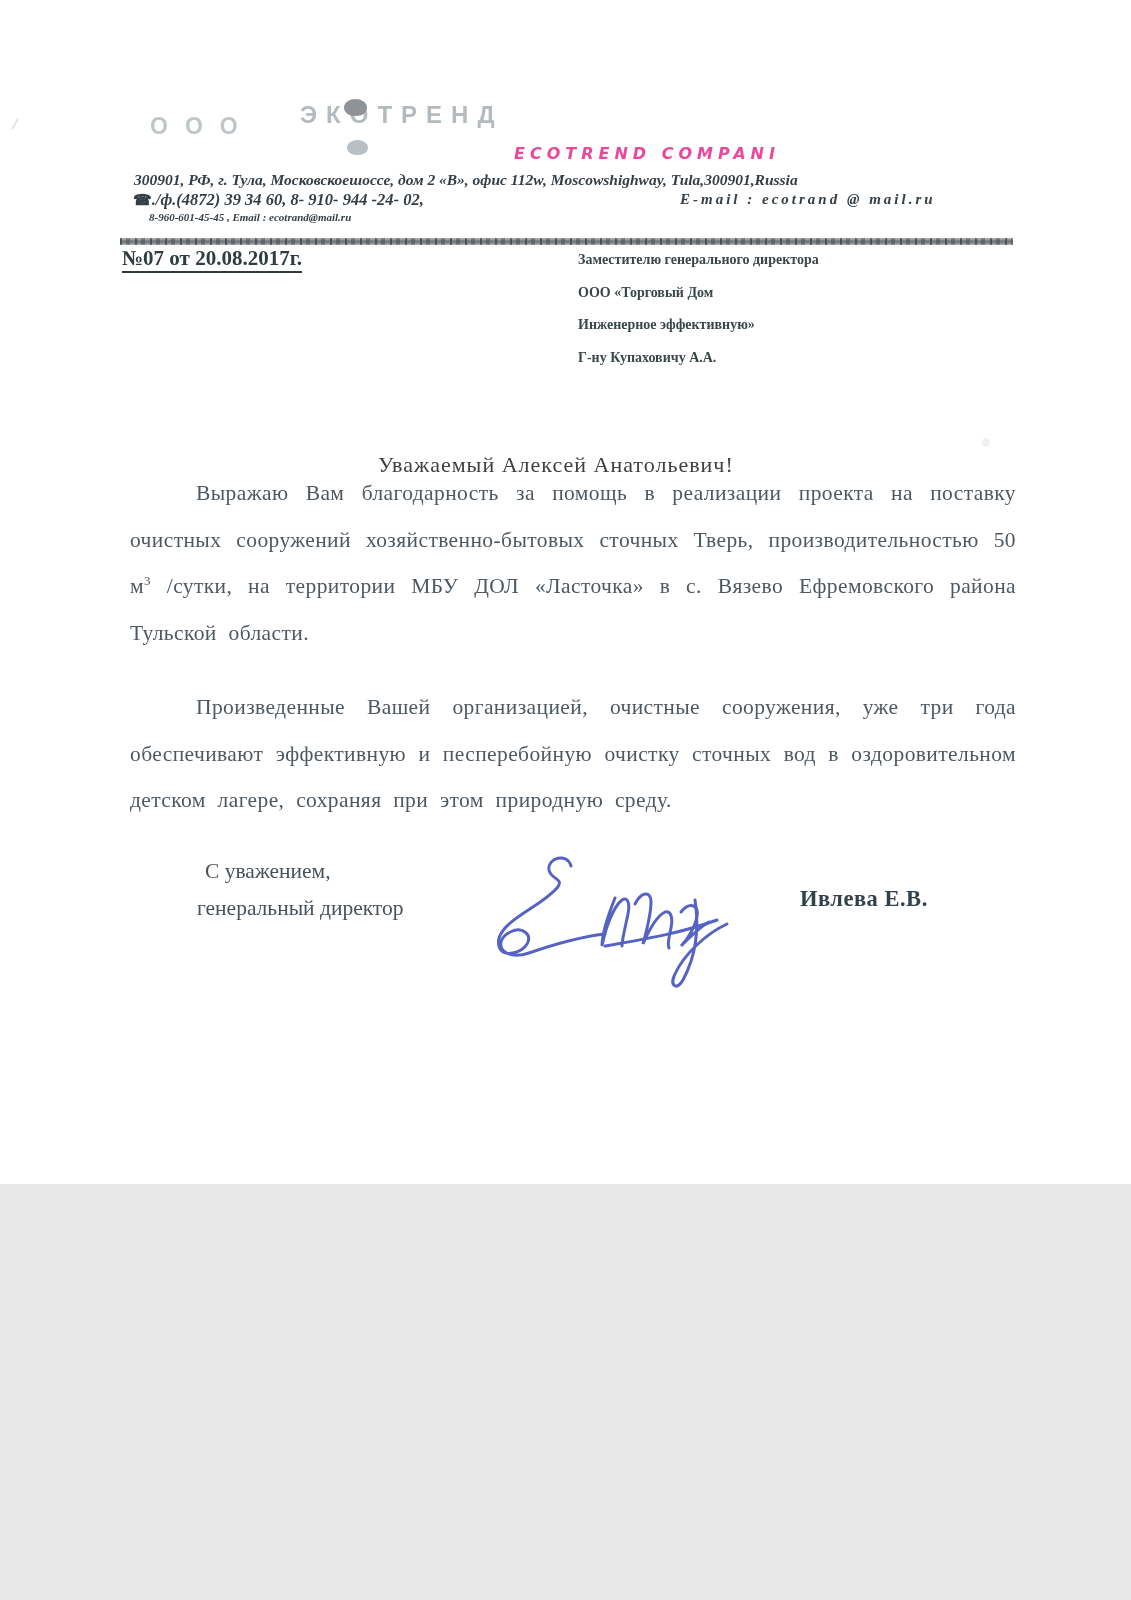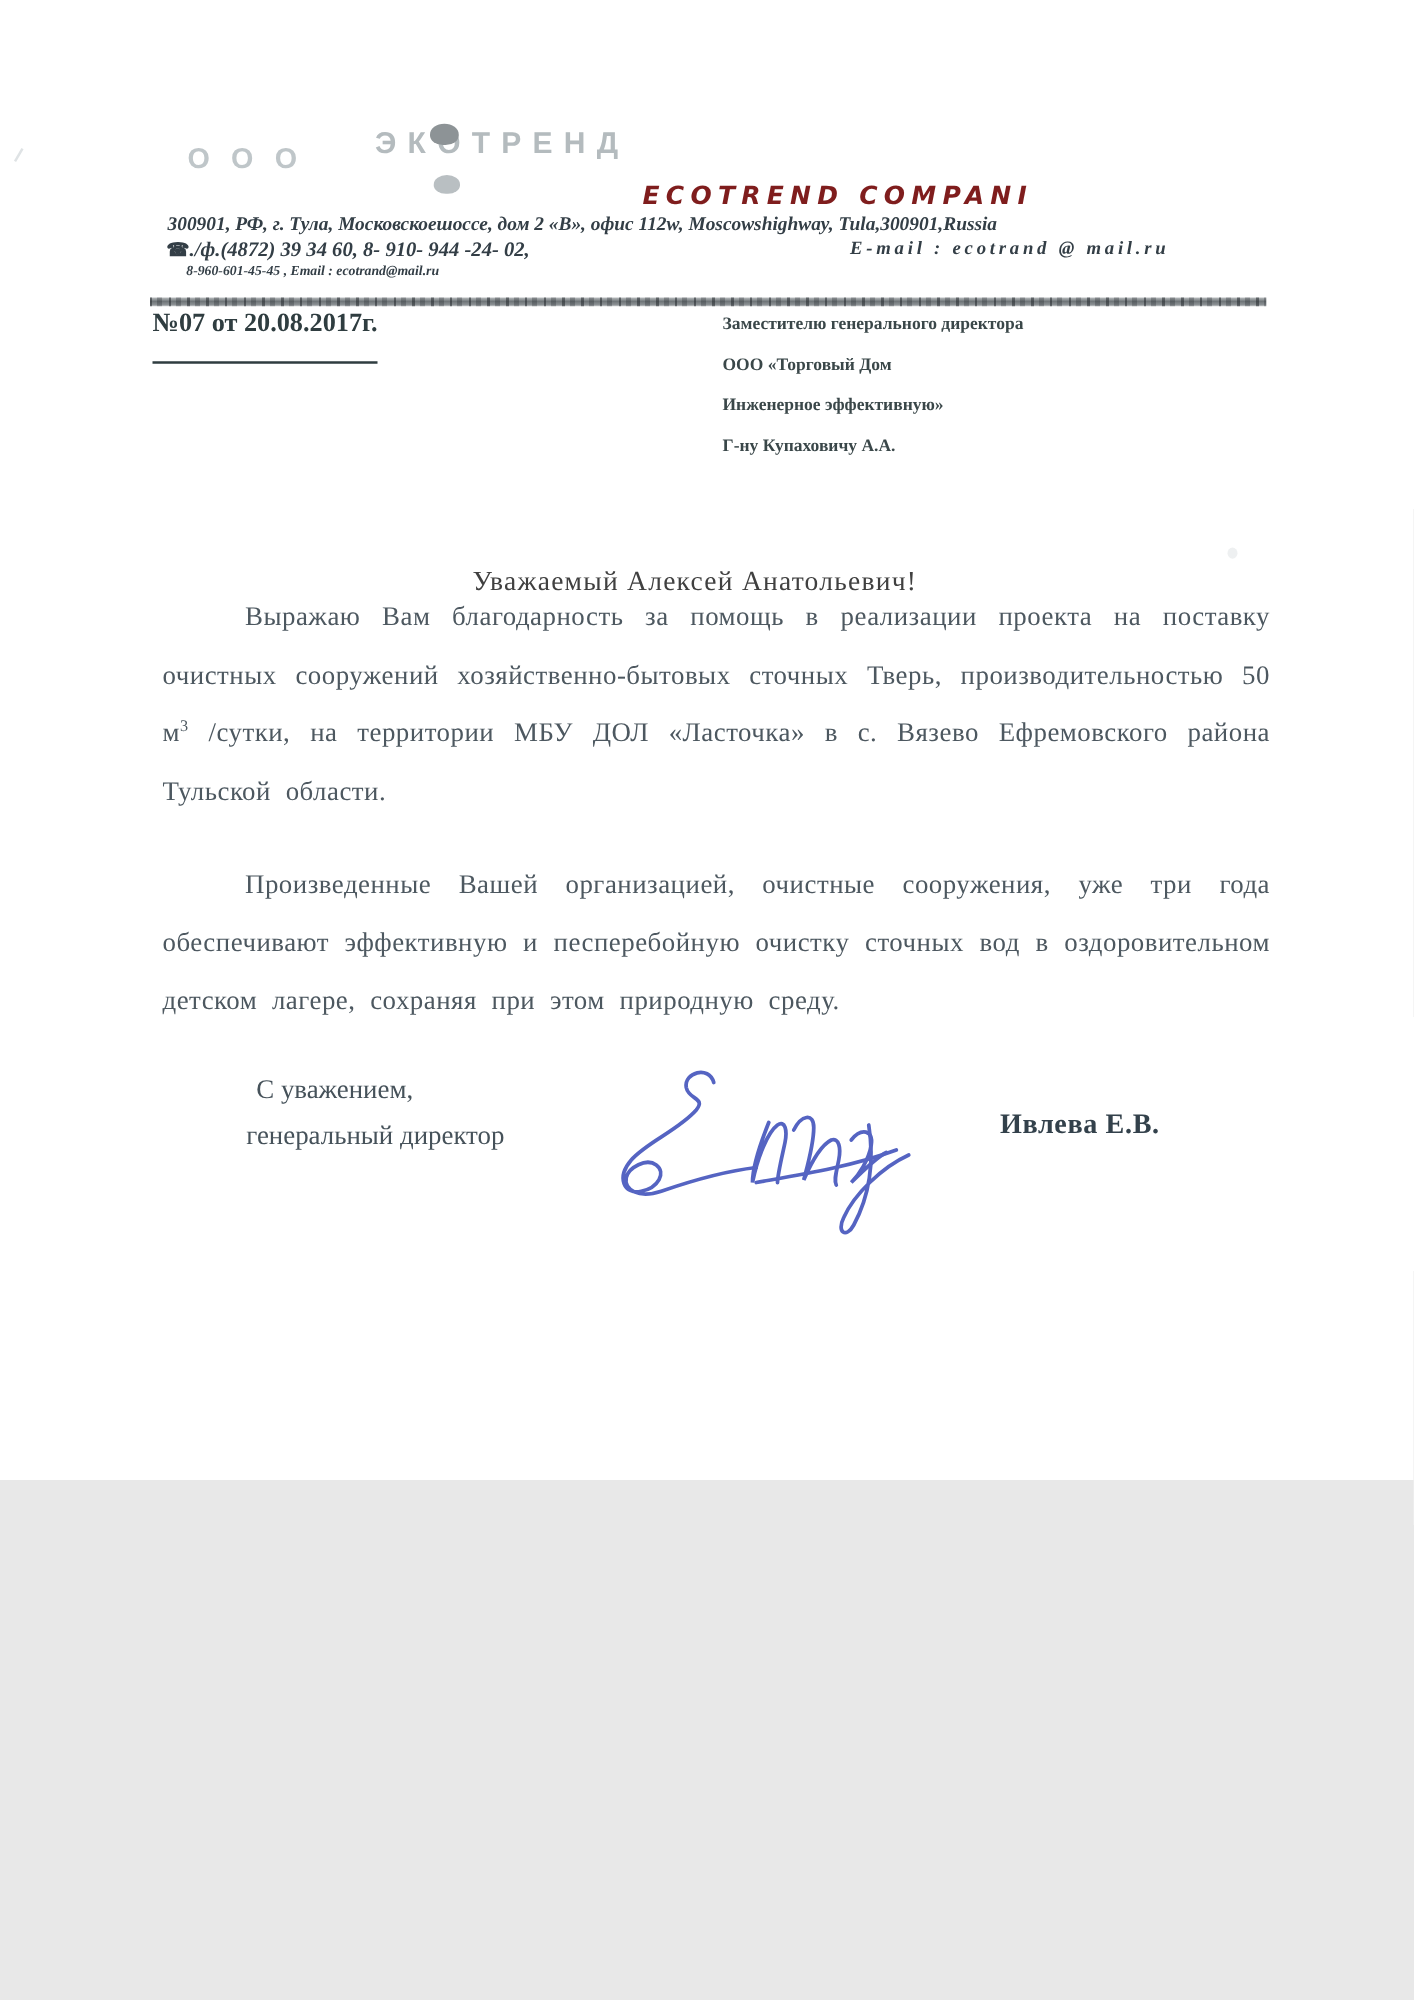--- a/index.html
+++ b/index.html
@@ -27,22 +27,22 @@
     color:#b4bbbe;font-weight:bold;
   }
   .emblem{border-radius:50% 50% 46% 46%;}
   .emblem-top{left:344px;top:99px;width:23px;height:17px;background:#8d9396;}
   .emblem-bottom{left:347px;top:140px;width:21px;height:15px;background:#b9bfc2;}
 
   .company-title{
     left:514px;top:144px;
     font-family:"DejaVu Sans", sans-serif;
     font-style:italic;font-weight:bold;
-    font-size:20px;letter-spacing:5px;
-    color:#7f1d1d;
+    font-size:16px;letter-spacing:5px;
+    color:#ec4899;
   }
   .lh-line{
     font-style:italic;font-weight:bold;
     color:#333e46;white-space:nowrap;
   }
   .lh-address{left:134px;top:171px;font-size:15.5px;}
   .lh-phone1{left:133px;top:190px;font-size:16.5px;}
   .lh-email-right{left:680px;top:191px;font-size:15px;letter-spacing:3px;}
   .lh-phone2{left:149px;top:211px;font-size:11px;}
   .phone-glyph{font-style:normal;font-size:15px;}
@@ -53,21 +53,21 @@
       repeating-linear-gradient(90deg,
         rgba(35,40,44,.55) 0 2px, rgba(35,40,44,0) 2px 6px,
         rgba(35,40,44,.30) 6px 10px, rgba(35,40,44,0) 10px 15px),
       linear-gradient(#b9bdbf, #6f7578 45%, #8a8f92 80%, #c2c6c8);
   }
 
   
   .ref-number{
     left:122px;top:246px;
     font-size:21px;font-weight:bold;color:#2f3d40;
-    border-bottom:2.5px solid #2f3d40;padding-bottom:18px;
+    border-bottom:2.5px solid #2f3d40;padding-bottom:0;
   }
   .recipient{
     left:578px;top:244px;
     font-size:14px;font-weight:bold;color:#3a4749;
     line-height:32.5px;
   }
 
   
   .salutation{
     left:378px;top:452px;

